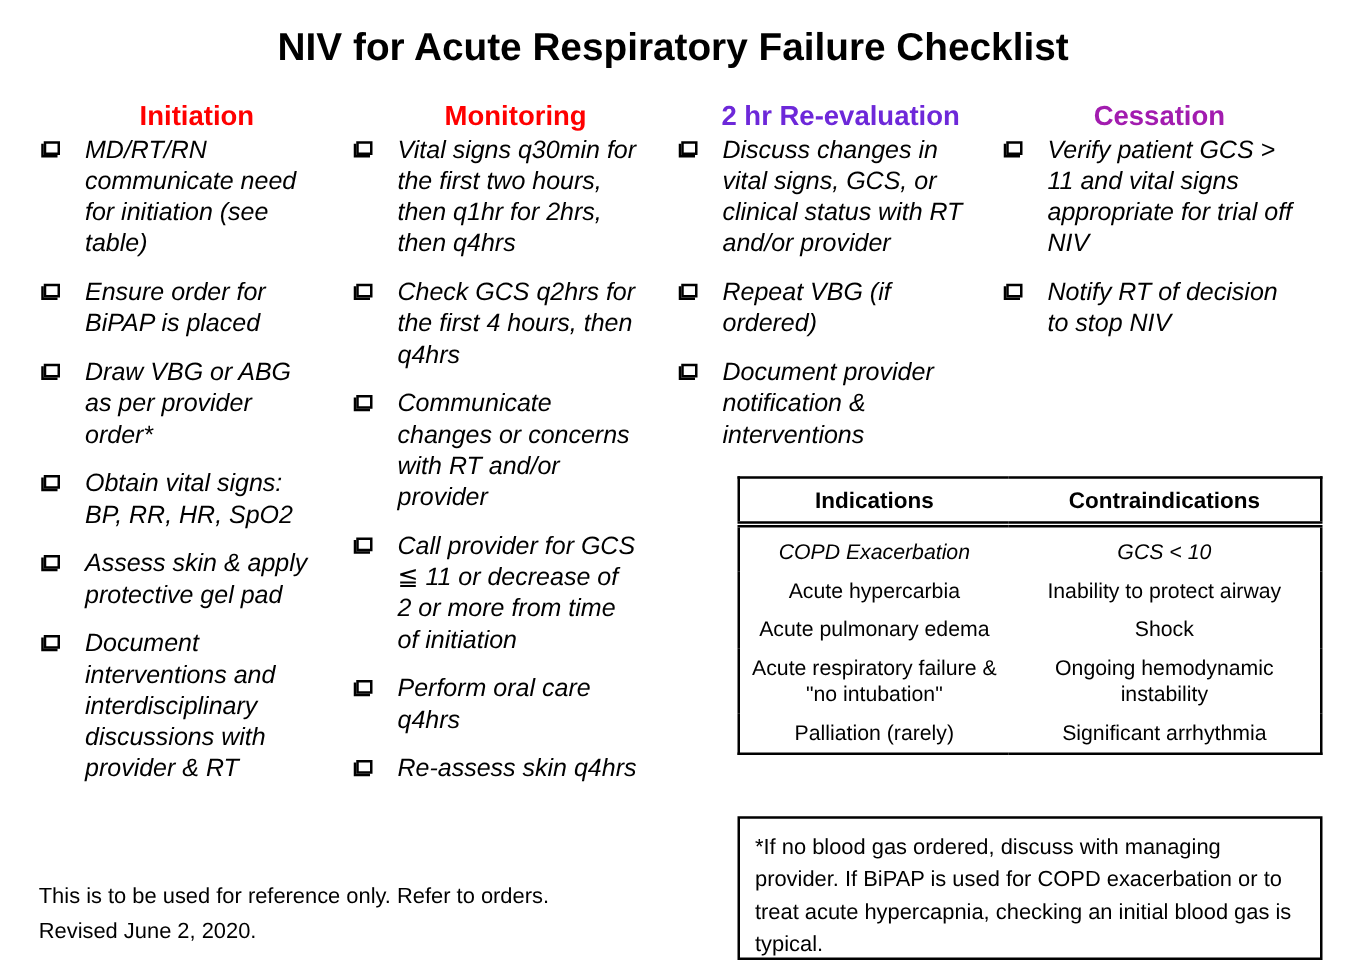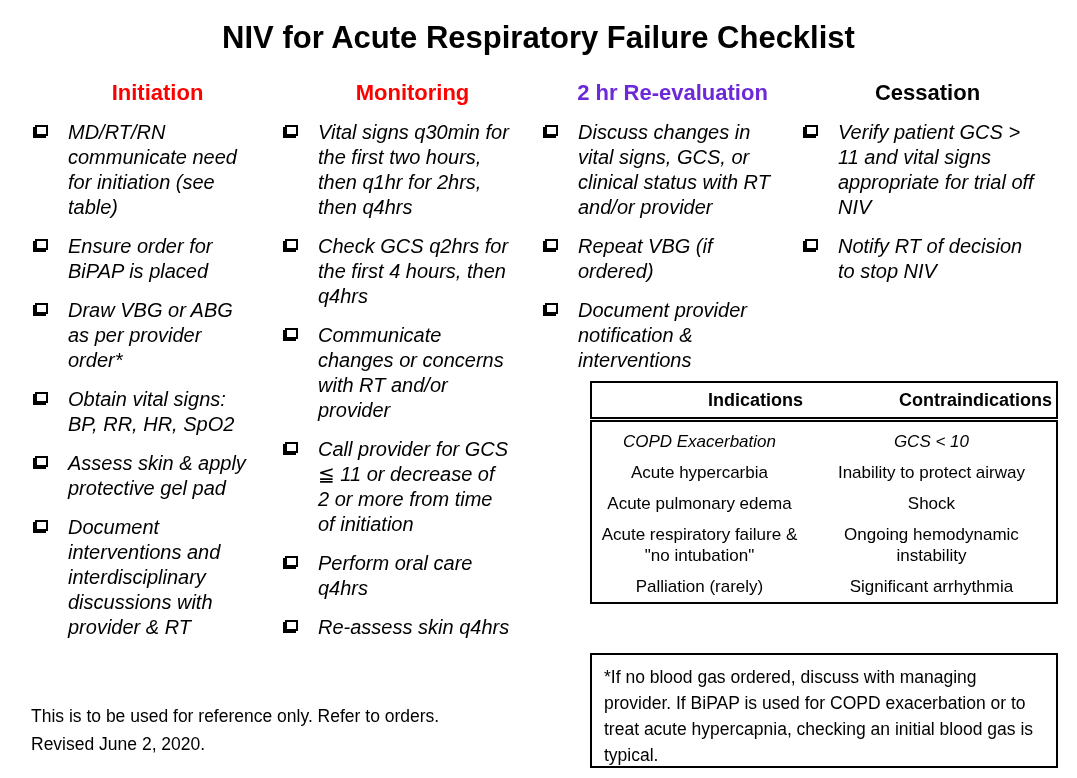--- a/index.html
+++ b/index.html
@@ -11,42 +11,42 @@
     text-align: center; font-size: 31px; font-weight: bold; letter-spacing: 0;
   }
 
   .columns {
     position: absolute; left: 30px; top: 80px; width: 1020px;
     display: grid; grid-template-columns: 250px 260px 260px 250px;
   }
   .column { padding-left: 5px; }
   .col-header {
     text-align: center; font-size: 22px; font-weight: bold;
-    color: #ff0000; margin-bottom: 14px; white-space: nowrap;
+    color: #ff0000; margin-bottom: 2px; white-space: nowrap;
   }
   .item { display: flex; align-items: flex-start; margin-bottom: 14px; }
   .checkbox {
     flex: 0 0 auto; width: 13px; height: 11px;
     border: 2px solid #000; background: #fff;
     box-shadow: -2px 2px 0 0 #000;
     margin-top: 5px; margin-right: 20px;
   }
   .item-text { font-size: 20px; line-height: 25px; font-style: italic; }
   .column:nth-child(1) .item-text { width: 190px; }
   .column:nth-child(2) .item-text { width: 192px; }
   .column:nth-child(3) .item-text { width: 205px; }
   .column:nth-child(4) .item-text { width: 200px; }
 
   .ind-table {
     position: absolute; left: 590px; top: 381px; width: 468px;
     border-collapse: collapse; border: 2px solid #000;
     table-layout: fixed;
   }
   .ind-table th {
-    font-size: 18px; font-weight: bold; text-align: right;
+    font-size: 18px; font-weight: bold; text-align: center;
     padding: 7px 4px 6px 4px; border-bottom: 5px double #000;
   }
   .ind-table th:nth-child(1), .ind-table td:nth-child(1) { width: 215px; }
   .ind-table th:nth-child(2), .ind-table td:nth-child(2) { width: 249px; }
   .ind-table td {
     font-size: 17px; line-height: 21px; text-align: center;
     padding: 5px 8px; vertical-align: middle;
   }
   .ind-table tbody tr:first-child td { padding-top: 9px; font-style: italic; }
 
@@ -132,21 +132,21 @@
         <div class="item">
           <span class="checkbox"></span>
           <span class="item-text">Repeat VBG (if ordered)</span>
         </div>
         <div class="item">
           <span class="checkbox"></span>
           <span class="item-text">Document provider notification &amp; interventions</span>
         </div>
       </div>
       <div class="column">
-        <div class="col-header" style="color: #000000;">Cessation</div>
+        <div class="col-header" style="color: #a21caf;">Cessation</div>
         <div class="item">
           <span class="checkbox"></span>
           <span class="item-text">Verify patient GCS &gt; 11 and vital signs appropriate for trial off NIV</span>
         </div>
         <div class="item">
           <span class="checkbox"></span>
           <span class="item-text">Notify RT of decision to stop NIV</span>
         </div>
       </div>
     </div>

